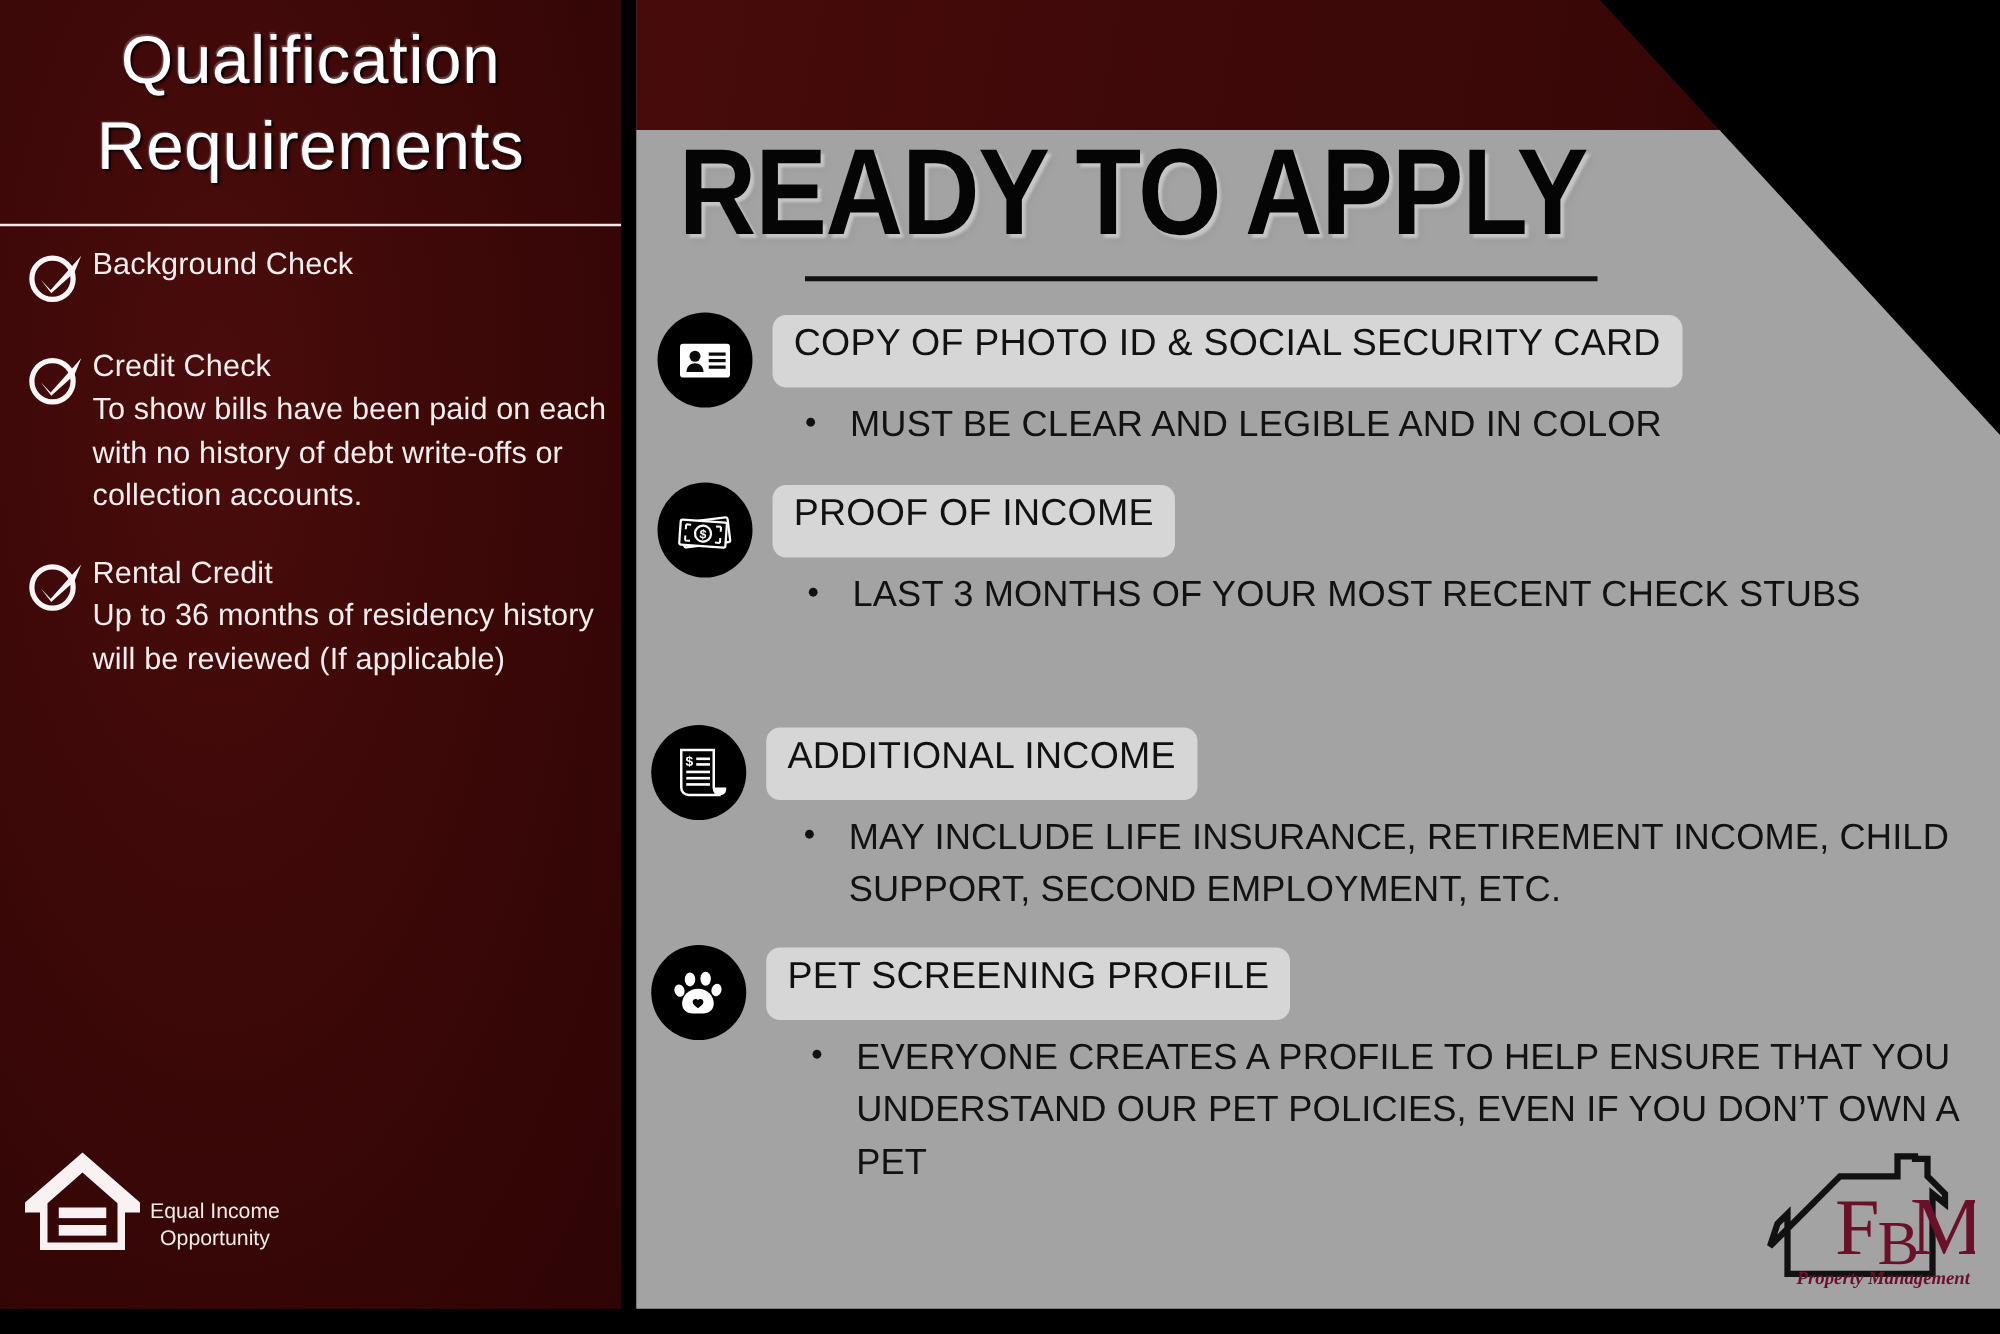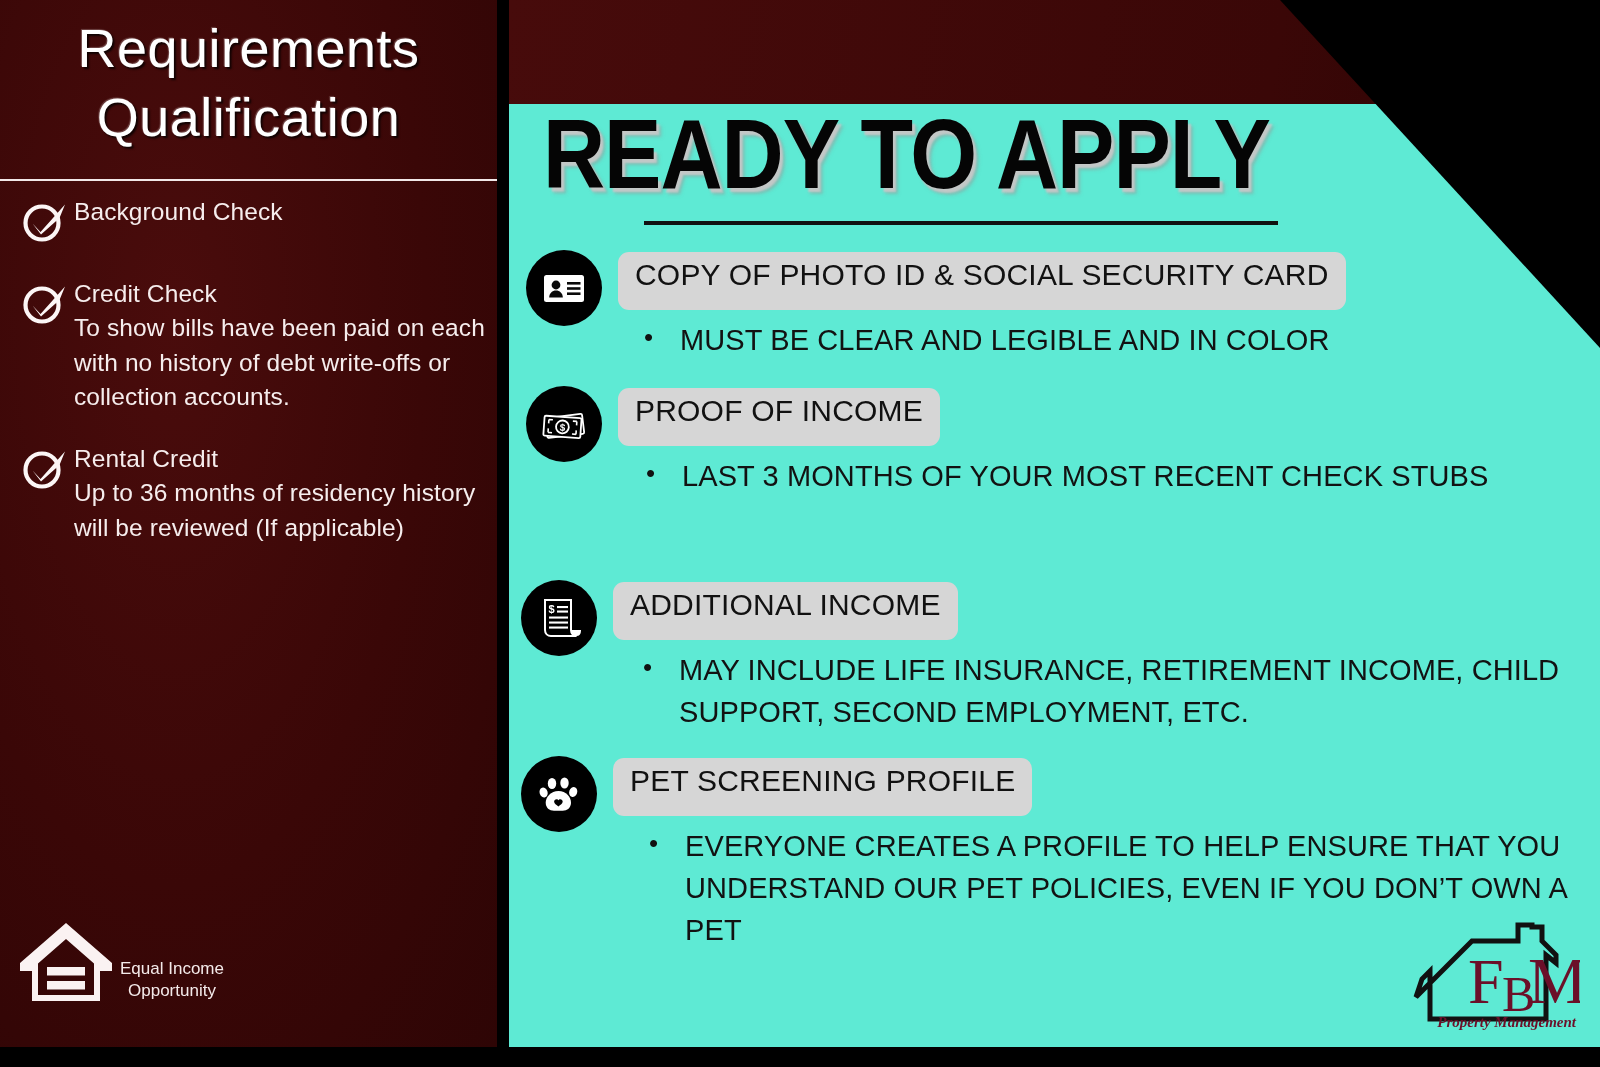--- a/index.html
+++ b/index.html
@@ -102,21 +102,21 @@
     padding-left: 6px;
   }
   #eh-text span { display: block; }
 
   
   #right-panel {
     position: absolute;
     left: 509px; top: 0;
     width: 1091px;
     height: 1047px;
-    background: #5eead4;
+    background: #a3a3a3;
     overflow: hidden;
   }
 
   
   #top-band {
     position: absolute;
     left: 0; top: 0;
     width: 1091px;
     height: 104px;
     background: #3F0808;
@@ -231,22 +231,22 @@
   }
 </style>
 </head>
 <body>
 
 <div id="poster">
 
   <div id="left-panel">
 
     <h1 id="qual-title">
+      <span class="tl">Qualification</span>
       <span class="tl">Requirements</span>
-      <span class="tl">Qualification</span>
     </h1>
 
     <div id="title-divider"></div>
 
     <div id="req-list">
 
 
       <div class="req-item">
         <span class="check-wrap">
           <svg class="check-icon" width="50" height="50" viewBox="0 0 50 50" aria-hidden="true">

